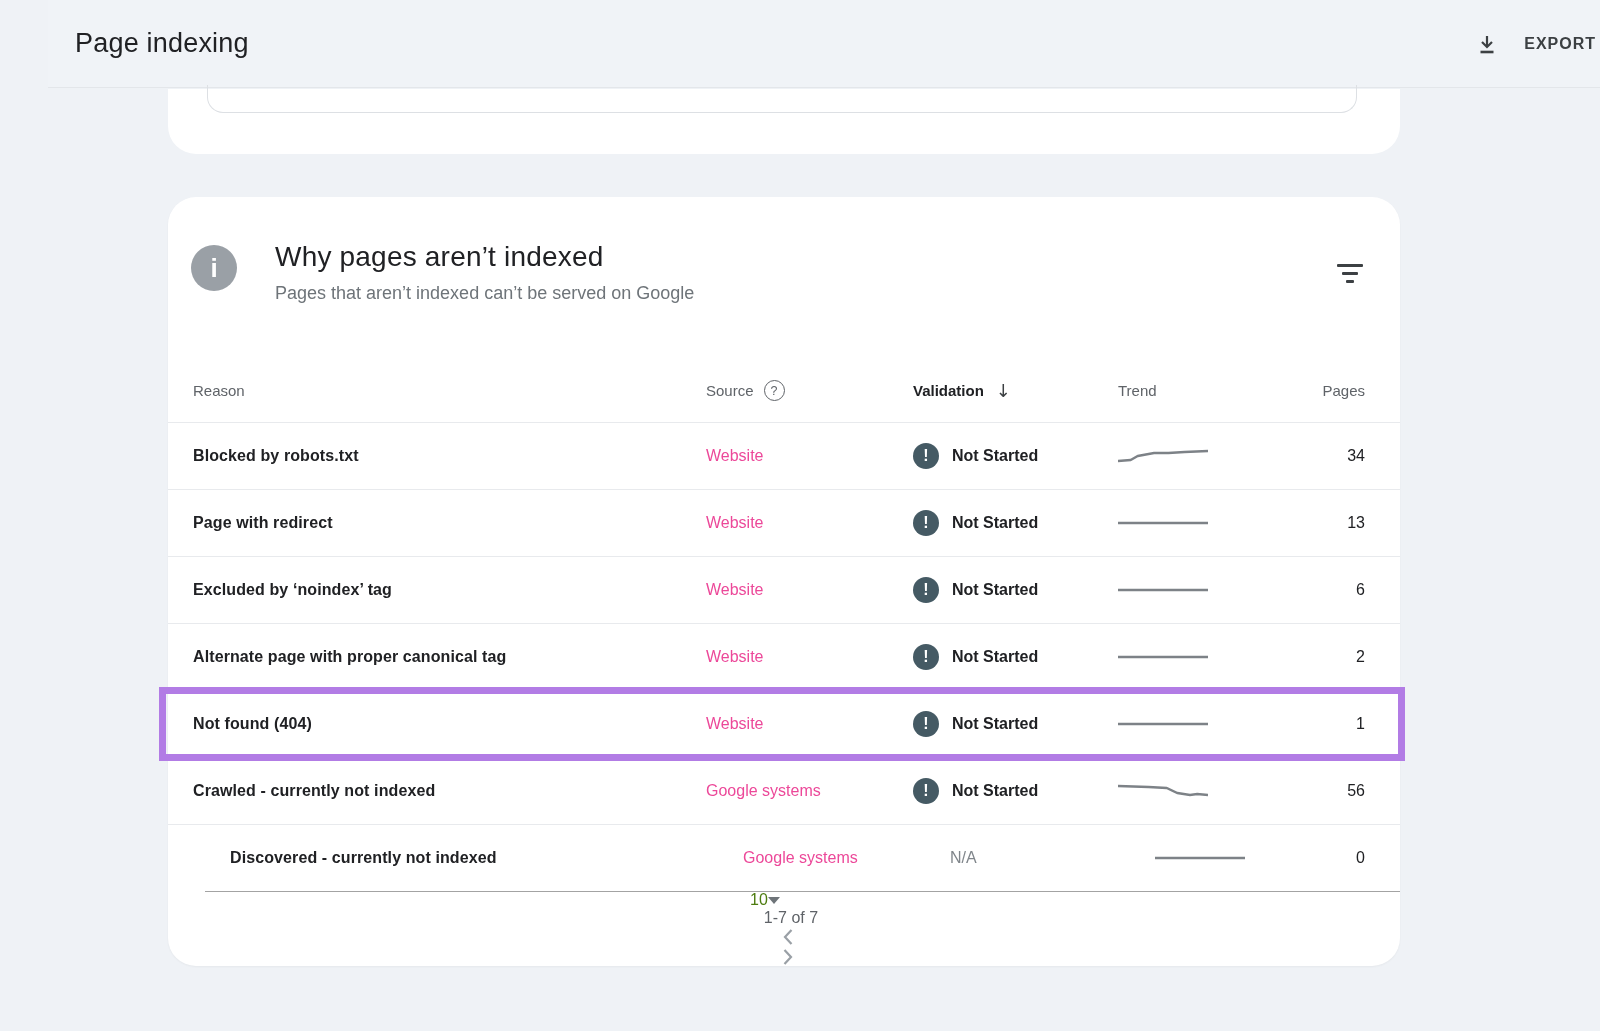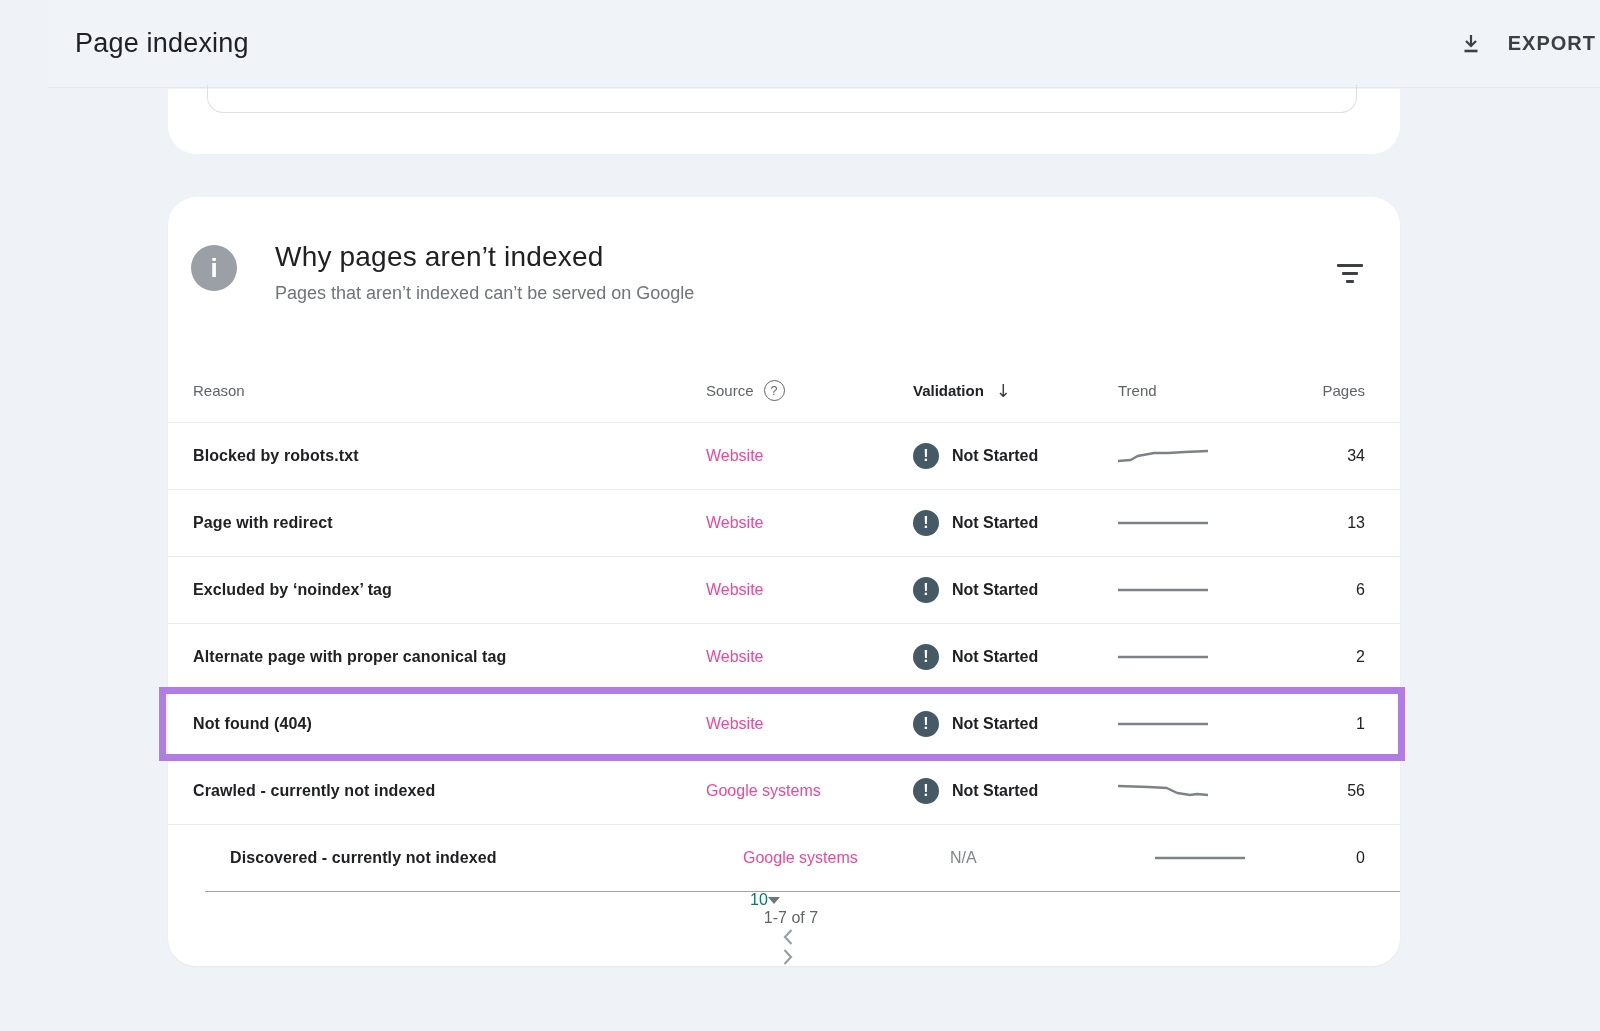--- a/index.html
+++ b/index.html
@@ -16,23 +16,23 @@
   .topbar {
     position: absolute; left:0; top:0; width:1600px; height:88px;
     background: #f0f3f7;
     border-bottom: 1px solid #e3e6ea;
     display:flex; align-items:center; justify-content:space-between;
     padding: 0 52px 0 27px;
     margin-left: 48px;
   }
   .topbar-title { font-size:27px; font-weight:400; color:#202124; letter-spacing:.2px; }
   .export-btn {
-    display:flex; align-items:flex-start; gap:26px;
+    display:flex; align-items:center; gap:26px;
     background:none; border:none; cursor:pointer;
-    font-family:inherit; font-size:20px; font-weight:700; letter-spacing:1px;
+    font-family:inherit; font-size:16px; font-weight:700; letter-spacing:1px;
     color:#3c4043;
   }
   .export-btn svg { display:block; }
 
   
   .card-partial {
     position:absolute; left:168px; top:89px; width:1232px; height:65px;
     background:#ffffff; border-radius:0 0 28px 28px;
   }
   .card-partial .inner-outline {
@@ -118,21 +118,21 @@
     pointer-events:none; z-index:5;
   }
 
   
   .tfoot {
     height:75px; display:flex; align-items:center; justify-content:flex-end;
     padding-right:38px; font-size:16px; color:#5f6368;flex-direction:column;
   }
   .rpp-label { margin-right:16px; }
   .rpp-select { display:flex; align-items:center; background:none; border:none;
-    font-family:inherit; font-size:16px; color:#0f766e; cursor:pointer; }
+    font-family:inherit; font-size:16px; color:#4d7c0f; cursor:pointer; }
   .caret-down { width:0; height:0; border-left:6px solid transparent;
     border-right:6px solid transparent; border-top:7px solid #6e7479; }
   .range-label { margin-left:52px; color:#5f6368; }
   .pager-btn { background:none; border:none; cursor:default; margin-left:46px;
     display:flex; align-items:center; justify-content:center; width:24px; height:24px; }
   .pager-btn svg { display:block; }
 </style>
 </head>
 <body>
 

